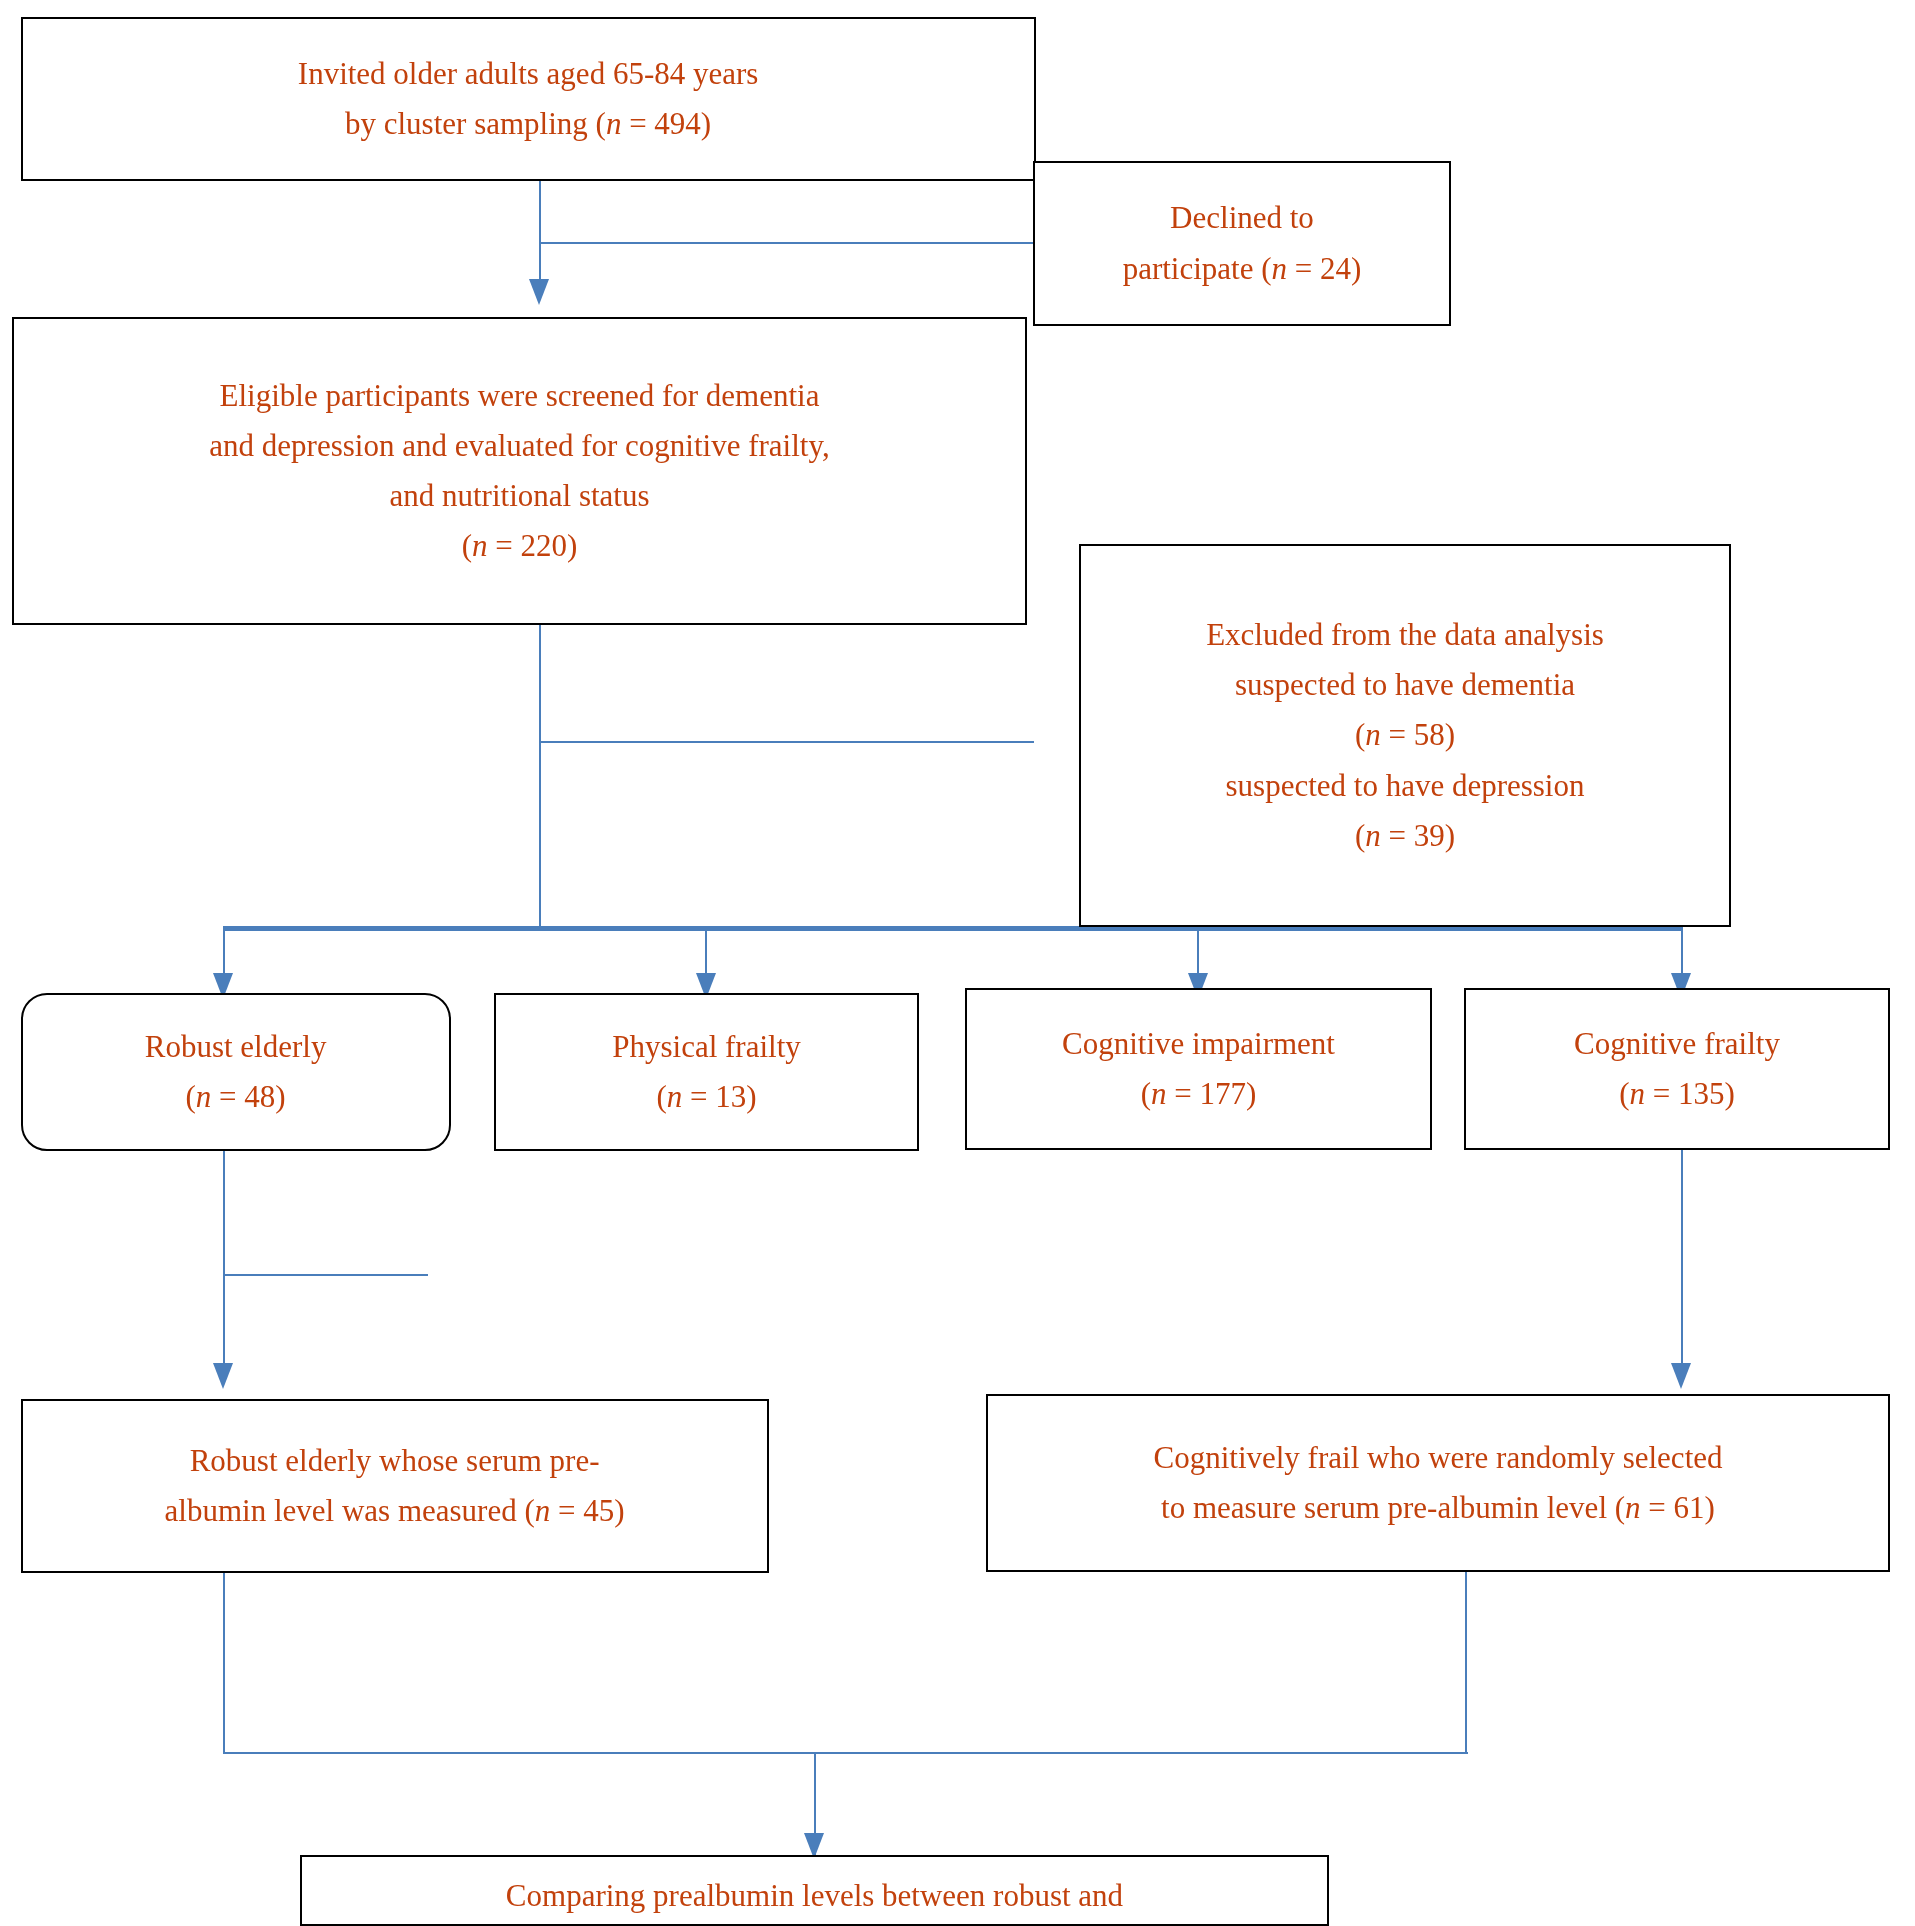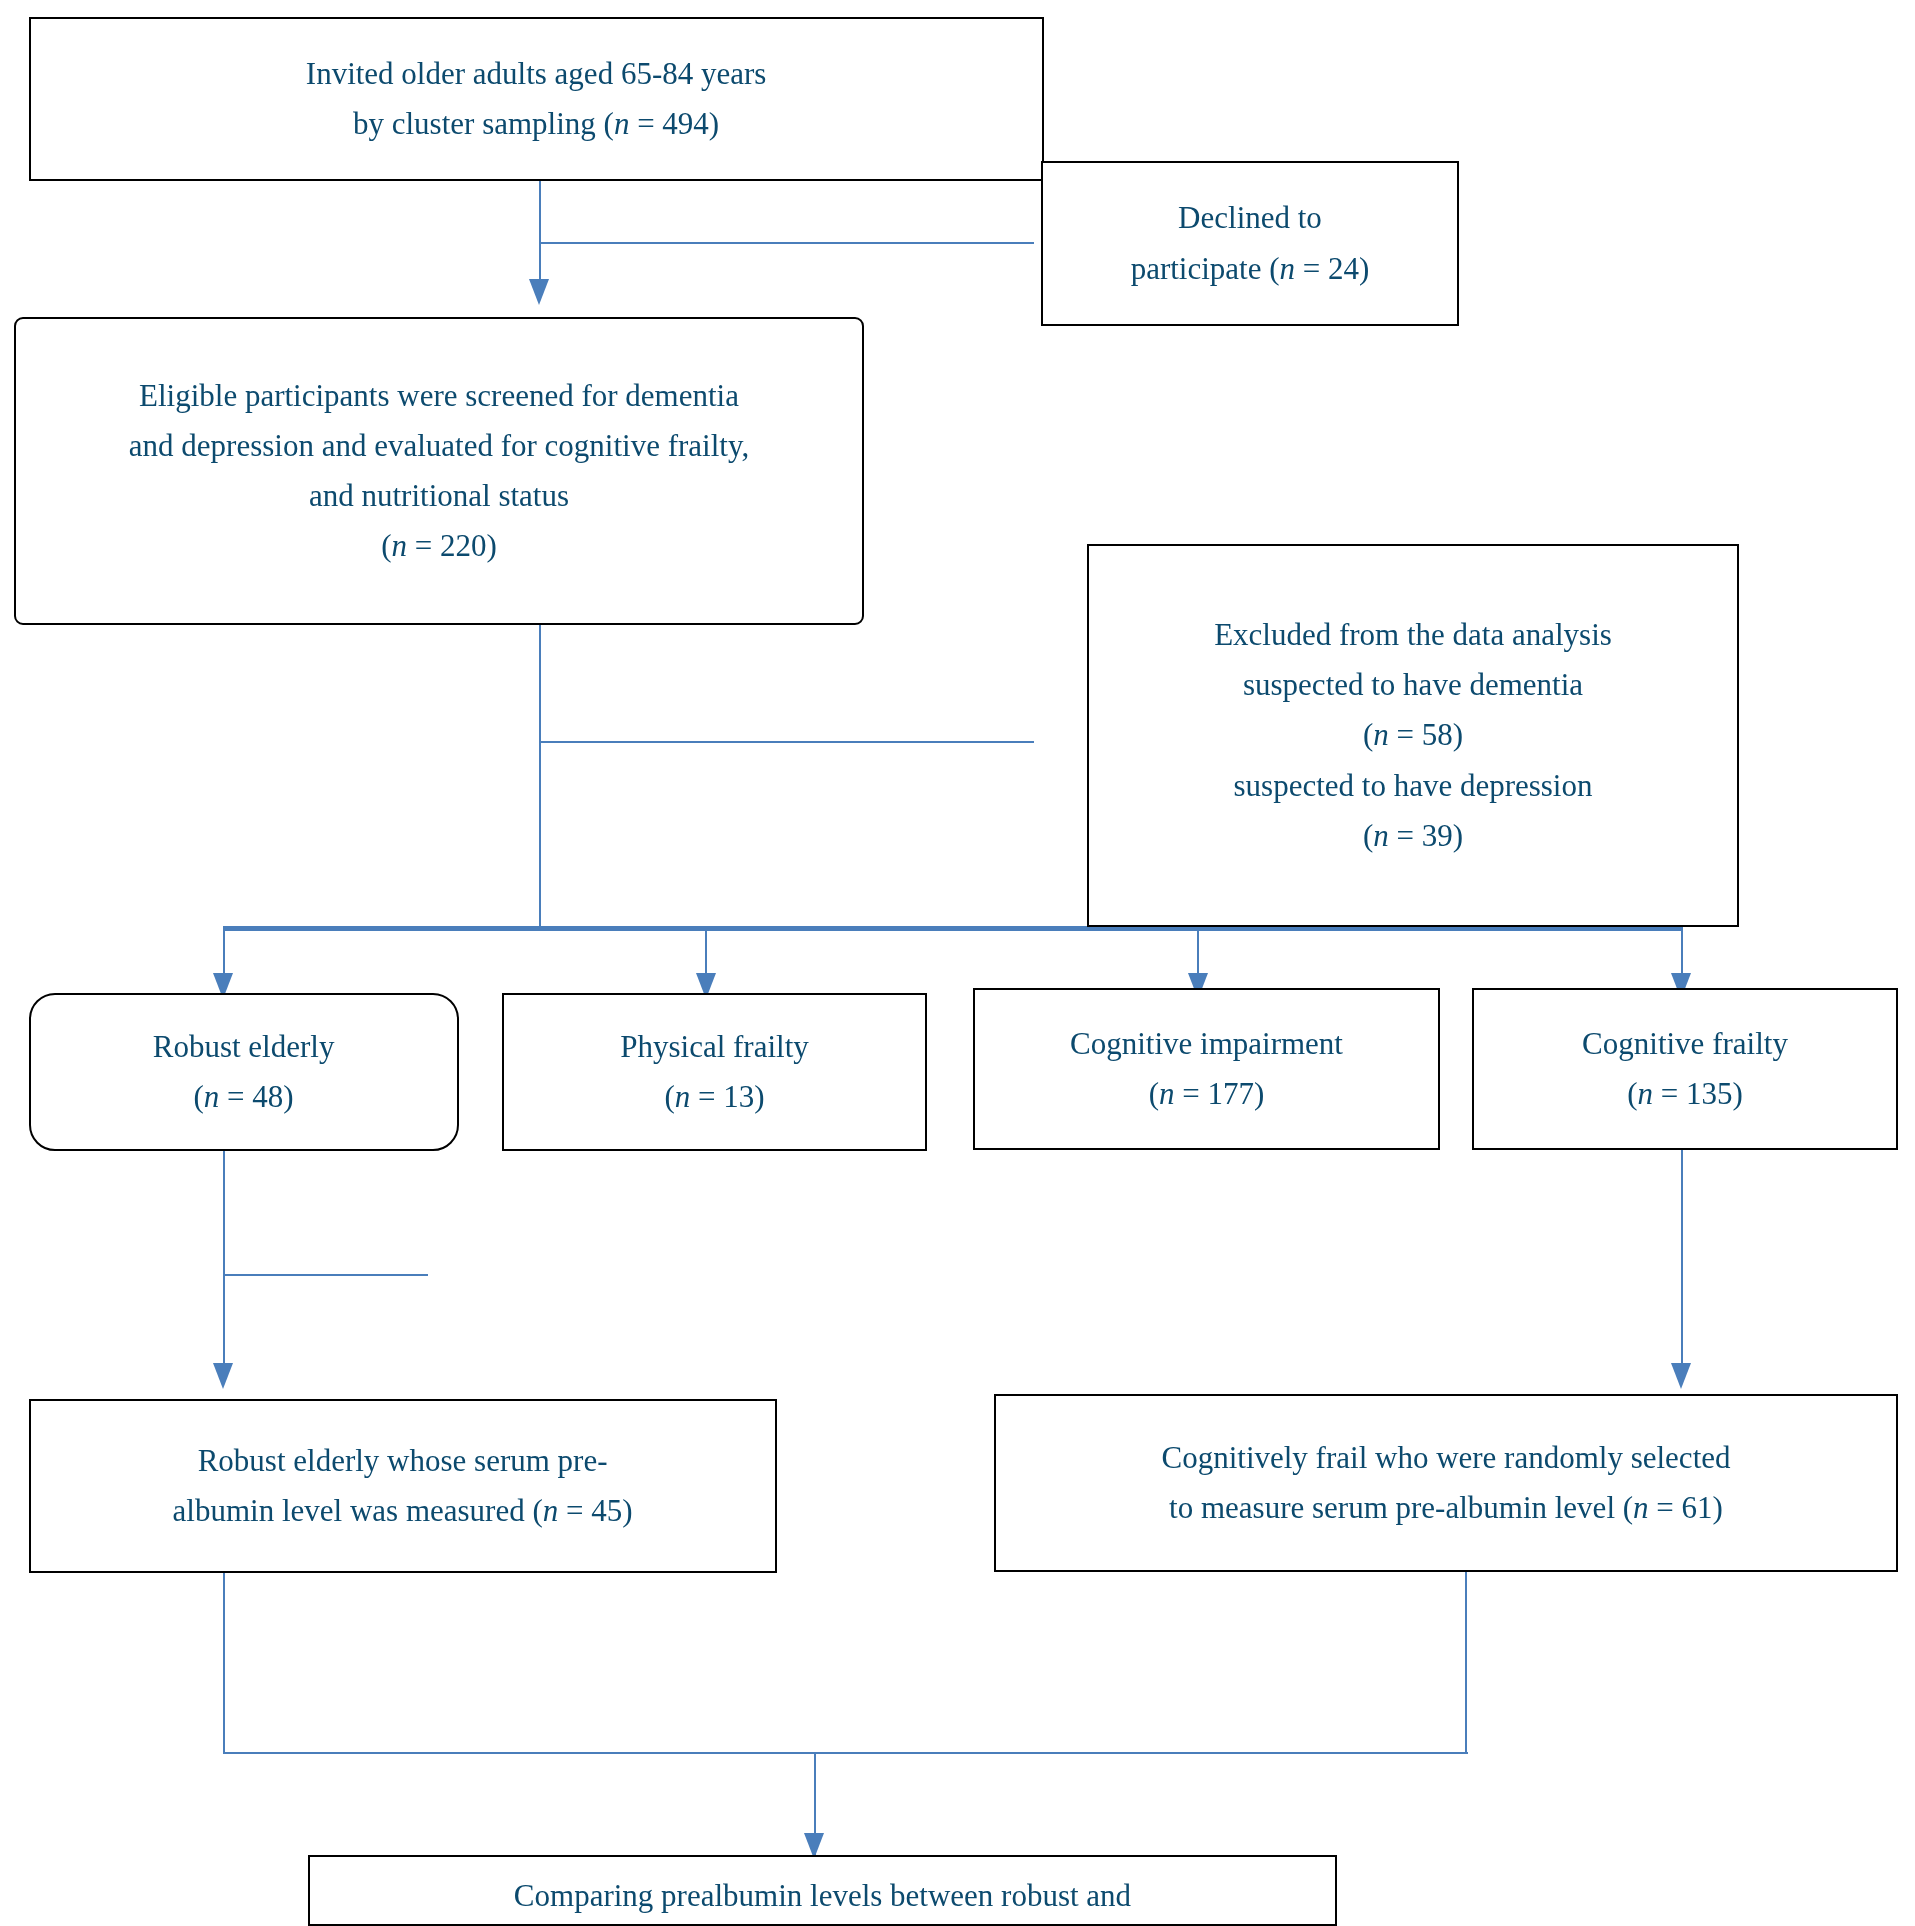--- a/index.html
+++ b/index.html
@@ -18,25 +18,24 @@
   .node {
     position: absolute;
     box-sizing: border-box;
     border: 2.3px solid #000000;
     background: #ffffff;
     display: flex;
     flex-direction: column;
     align-items: center;
     justify-content: center;
     text-align: center;
-    color: #0c4a6e;
+    color: #c2410c;
     font-size: 31px;
     line-height: 1.62;
     padding: 4.6px 8.2px;
-    margin-left: 8px;
   }
   .node .line {
     display: block;
     white-space: nowrap;
   }
   .ital {
     font-style: italic;
   }
   
   .conn {
@@ -96,21 +95,21 @@
   <div class="node" style="left:20.6px; top:17.4px; width:1015px; height:164px;">
     <span class="line">Invited older adults aged 65-84 years</span>
     <span class="line"><span>by cluster sampling (</span><span class="ital">n</span><span> = 494)</span></span>
   </div>
 
   <div class="node" style="left:1033px; top:161px; width:418px; height:165px;">
     <span class="line">Declined to</span>
     <span class="line"><span>participate (</span><span class="ital">n</span><span> = 24)</span></span>
   </div>
 
-  <div class="node" style="left:6px; top:317px; width:850px; height:308px;border-radius:9px;">
+  <div class="node" style="left:12px; top:317px; width:1015px; height:308px;">
     <span class="line">Eligible participants were screened for dementia</span>
     <span class="line">and depression and evaluated for cognitive frailty,</span>
     <span class="line">and nutritional status</span>
     <span class="line"><span>(</span><span class="ital">n</span><span> = 220)</span></span>
   </div>
 
   <div class="node" style="left:1079px; top:544px; width:652px; height:383px;">
     <span class="line">Excluded from the data analysis</span>
     <span class="line">suspected to have dementia</span>
     <span class="line"><span>(</span><span class="ital">n</span><span> = 58)</span></span>

